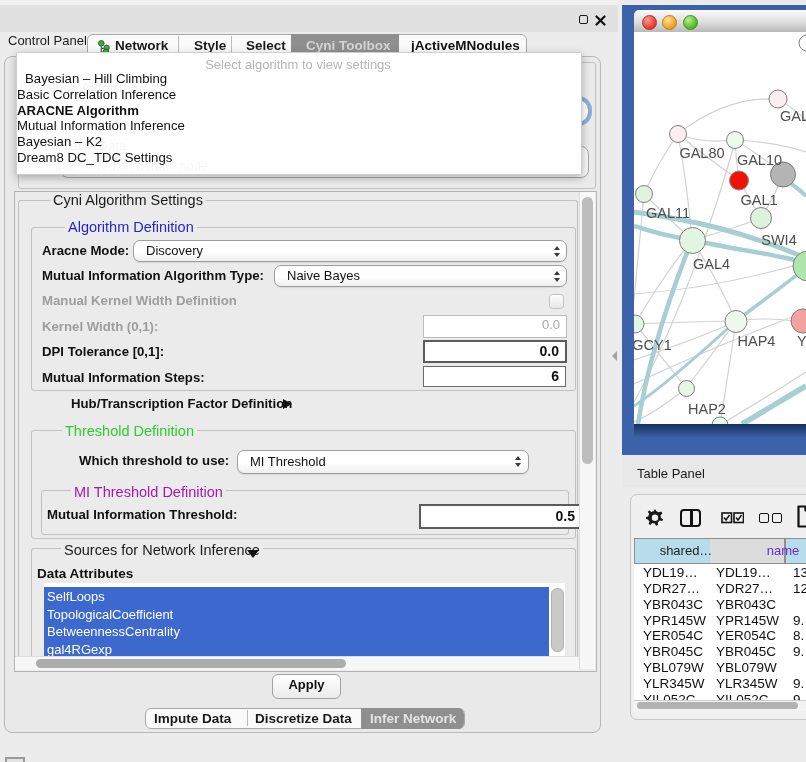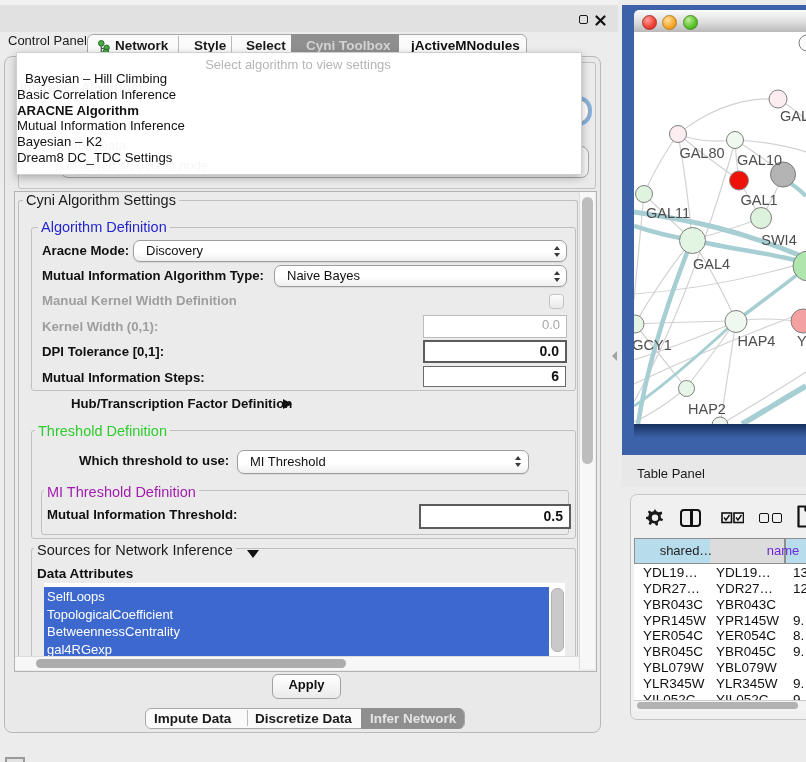--- a/index.html
+++ b/index.html
@@ -5,21 +5,21 @@
 html,body{margin:0;padding:0;}
 body{width:806px;height:762px;position:relative;overflow:hidden;background:#ececec;
  font-family:"Liberation Sans", sans-serif;}
 .abs{position:absolute;}
 .lbl{font-size:13.2px;font-weight:bold;color:#111;white-space:nowrap;}
 .dis{color:#9e9e9e;}
 .combo{position:absolute;background:linear-gradient(#ffffff 55%,#efefef);border:1px solid #9d9d9d;border-radius:7px;box-shadow:0 1px 1px rgba(0,0,0,0.08);}
 .combo .ct{position:absolute;left:12px;top:2px;font-size:13px;color:#111;white-space:nowrap;}
 .arr{position:absolute;width:0;height:0;}
 .fld{position:absolute;background:#fff;font-size:14px;color:#111;text-align:right;white-space:nowrap;}
-.gtitle{position:absolute;background:#ebebeb;padding:0 3px;font-size:14.5px;white-space:nowrap;}
+.gtitle{position:absolute;background:#ebebeb;padding:0 3px;font-size:14.5px;white-space:nowrap;margin-left:27px;}
 .gbox{position:absolute;border:1px solid #c0c0c0;border-radius:3px;}
 </style>
 </head>
 <body>
 
 <div class="abs" style="left:0;top:0;width:618px;height:5px;background:#f1f1f1;"></div>
 <div class="abs" style="left:0;top:5px;width:618px;height:27px;background:#e1e1e1;"></div>
 <div class="abs" style="left:8px;top:12px;font-size:13px;color:#1c1c1c;margin-top:21px;">Control Panel</div>
 <div class="abs" style="left:579px;top:15px;width:7px;height:6.5px;border:1.8px solid #1a1a1a;border-radius:2px;"></div>
 <svg class="abs" style="left:595px;top:14.5px;" width="11" height="11" viewBox="0 0 11 11">
@@ -97,21 +97,21 @@
 <div class="gbox" style="left:31px;top:430px;width:543px;height:107px;"></div>
 <div class="gtitle" style="left:35px;top:422.5px;color:#2ecc2e;">Threshold Definition</div>
 <div class="lbl abs" style="left:79px;top:453px;">Which threshold to use:</div>
 <div class="combo" style="left:237px;top:450px;width:290px;height:22px;">
     <span class="ct" style="top:3px;">MI Threshold</span>
   </div>
 
 <div class="gbox" style="left:41px;top:490px;width:526px;height:43px;"></div>
 <div class="gtitle" style="left:44px;top:483.5px;color:#a21caf;">MI Threshold Definition</div>
 <div class="lbl abs" style="left:47px;top:507px;">Mutual Information Threshold:</div>
-<div class="fld" style="left:419px;top:504px;width:142px;height:19px;border:2px solid #5c5c5c;padding:2px 6px 0 0;font-weight:600;">0.5</div>
+<div class="fld" style="left:419px;top:504px;width:142px;height:19px;border:2px solid #5c5c5c;padding:2px 6px 0 12px;font-weight:600;">0.5</div>
 
 <div class="abs" style="left:31px;top:548px;width:543px;height:108px;border:1px solid #c0c0c0;border-bottom:none;border-radius:3px 3px 0 0;"></div>
 <div class="gtitle" style="left:34px;top:541.5px;color:#1b1b1b;">Sources for Network Inference</div>
 <div class="arr" style="left:247px;top:550px;border-top:8px solid #111;border-left:6px solid transparent;border-right:6px solid transparent;"></div>
 <div class="lbl abs" style="left:37px;top:566px;font-size:13.5px;">Data Attributes</div>
 <div class="abs" style="left:44px;top:583px;width:521px;height:74px;background:#fff;"></div>
 <div class="abs" style="left:44px;top:587px;width:505px;height:70px;background:#3d68ce;"></div>
 <div class="abs" style="left:47px;top:589px;font-size:13px;color:#fff;">SelfLoops</div>
 <div class="abs" style="left:47px;top:606.5px;font-size:13px;color:#fff;">TopologicalCoefficient</div>
 <div class="abs" style="left:47px;top:624px;font-size:13px;color:#fff;">BetweennessCentrality</div>

